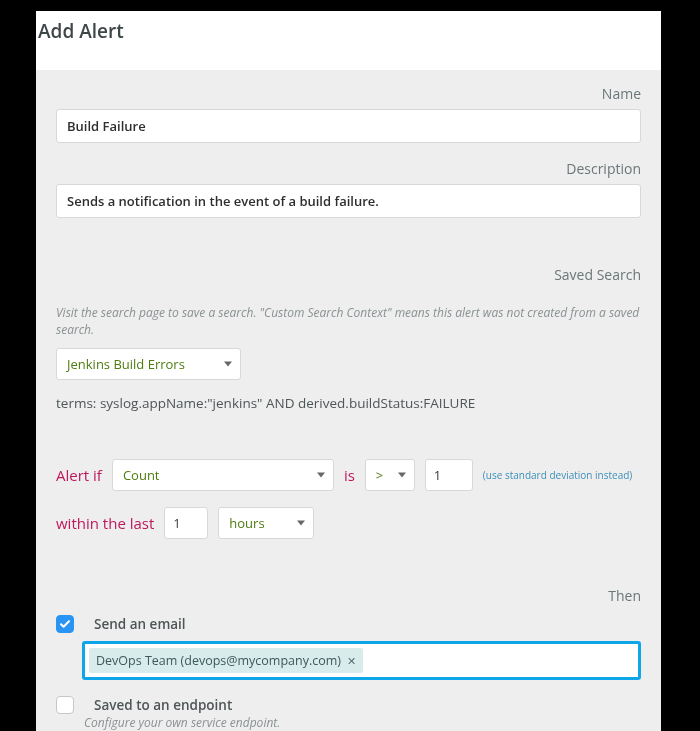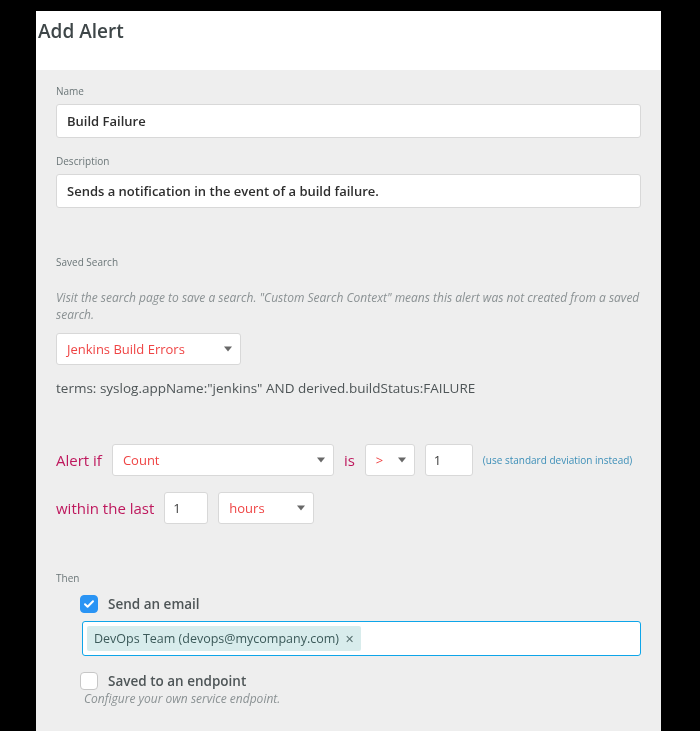--- a/index.html
+++ b/index.html
@@ -14,42 +14,43 @@
     padding: 7px 2px 26px 2px;
   }
   .header h1 { font-size: 19px; font-weight: 600; color: #3e4648; }
   .gap { height: 13px; background: #eeeeee; }
 
   .section {
     background: #eeeeee;
     padding: 14px 20px 20px 20px;
   }
   .label {
-    font-size: 10px; color: #6b7678; font-weight: 400; margin-bottom: 6px;
+    font-size: 14px; color: #6b7678; font-weight: 400; margin-bottom: 6px;
     display:block;
+    text-align:right;
   }
   .text-input {
     width: 100%;
     border: 1px solid #d8d8d8;
     background: #fff;
     border-radius: 3px;
     padding: 7px 10px;
     font-size: 13px;
     color: #2e2e2e;
     font-weight: 600;
   }
   .hint { font-size: 12px; font-style: italic; color: #8a9193; margin-top:20px; }
 
   .select {
     border: 1px solid #d8d8d8;
     background: #fff;
     border-radius: 3px;
     padding: 6px 28px 6px 10px;
     font-size: 13px;
-    color: #ef4444;
+    color: #4d7c0f;
     position: relative;
     display: inline-flex;
     align-items: center;
   }
   .chev {
     position: absolute; right: 8px; top: 50%; transform: translateY(-50%);
     width: 0; height: 0; border-left: 4px solid transparent; border-right: 4px solid transparent;
     border-top: 5px solid #686868;
   }
   .terms { font-size: 13.5px; color: #4e5557; margin-top: 14px; }
@@ -63,26 +64,26 @@
   .link { color:#3d8fb8; font-size:10px; cursor:pointer; }
 
   .checkbox {
     width:18px; height:18px; border-radius:4px; border:1px solid #c7c7c7;
     background:#fff; display:inline-flex; align-items:center; justify-content:center;
     flex-shrink:0;
   }
   .checkbox.checked { background:#2a94f4; border-color:#2a94f4; }
   .checkbox.checked svg { display:block; }
   .checkbox svg { display:none; }
-  .check-row { display:flex; align-items:flex-end; gap:10px;margin-left:24px; }
+  .check-row { display:flex; align-items:flex-end; gap:20px; }
   .check-label { font-size:13.5px; color:#4e5557; font-weight:600; }
 
   .tag-field {
     margin-top:8px; margin-left:26px;
-    border:1px solid #0ea5e9; background:#fff; border-radius:3px;
+    border:3px solid #0ea5e9; background:#fff; border-radius:3px;
     padding:4px 4px; display:flex;
   }
   .tag {
     background:#d8ecec; color:#3c5a5a; font-size:12.5px;
     padding:4px 7px; border-radius:2px;
     display:inline-flex; align-items:center; gap:6px;
   }
   .tag .x { font-size:11px; color:#5a7272; cursor:pointer; }
 
   .sub-hint { font-size:12px; font-style:italic; color:#8a9193; margin-left:28px; }

